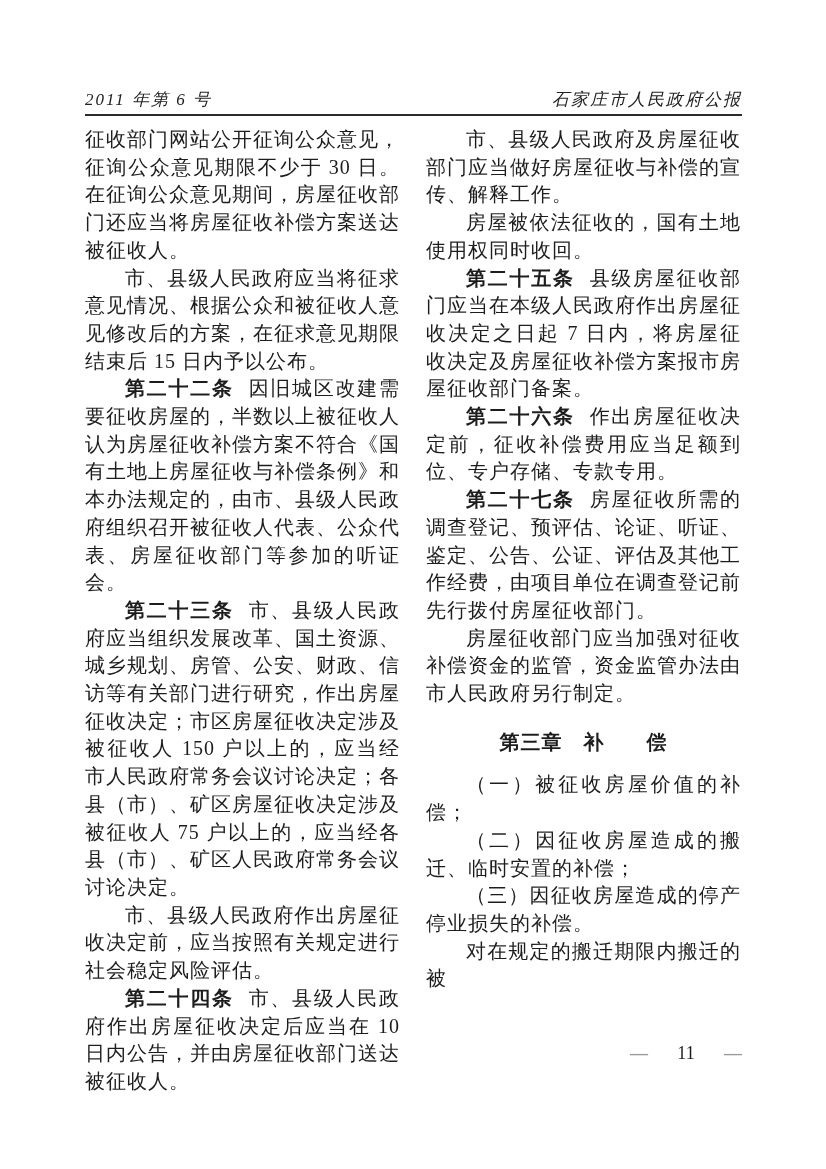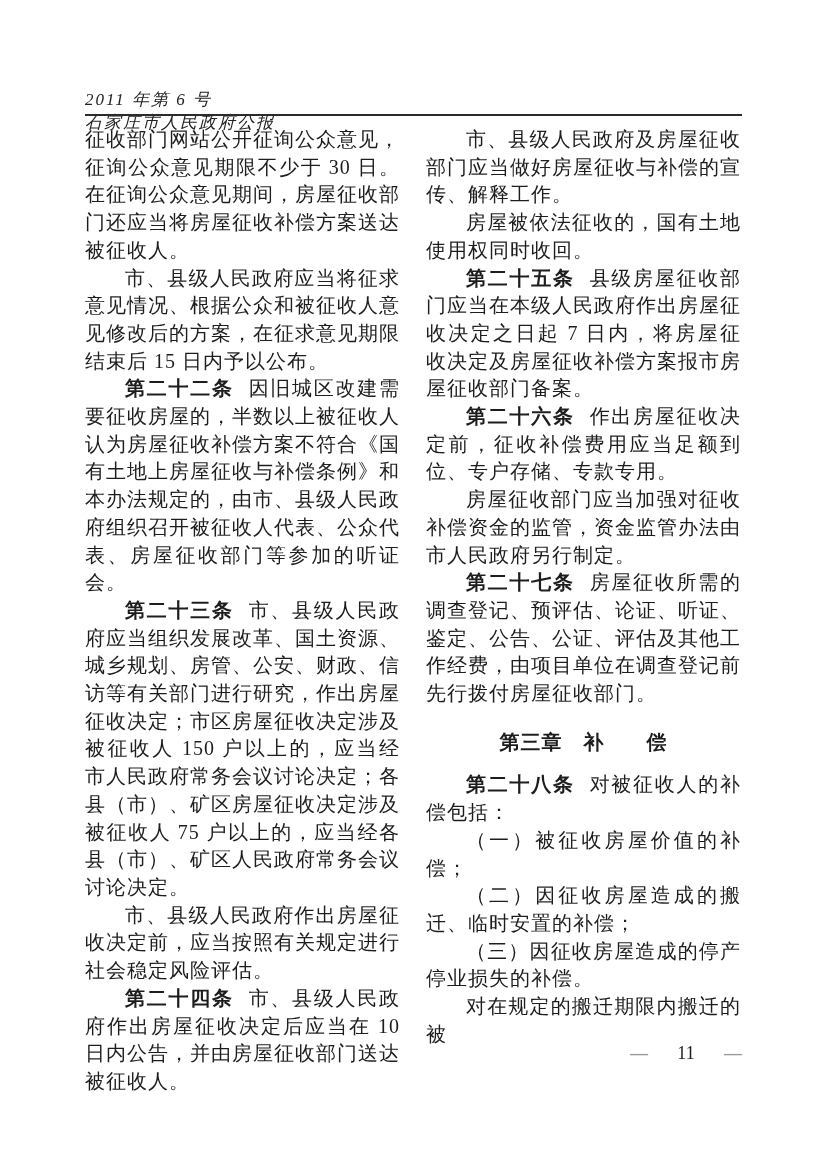--- a/index.html
+++ b/index.html
@@ -17,26 +17,25 @@
     color: #1d1d1d;
     font-family: "Liberation Serif", "DejaVu Serif", serif;
   }
   .header {
     position: absolute;
     left: 85px;
     top: 88px;
     width: 657px;
     display: flex;
     justify-content: space-between;
-    align-items: flex-start;
+    align-items: flex-end;
     font-size: 17px;
     font-style: italic;
     letter-spacing: 2px;
     color: #222;
-    flex-direction: column;
   }
   .rule {
     position: absolute;
     left: 85px;
     top: 114px;
     width: 657px;
     height: 0;
     border-top: 2px solid #2b2b2b;
   }
   .columns {
@@ -109,24 +108,23 @@
         <p class="para indent"><span class="lead">第二十二条</span>因旧城区改建需要征收房屋的，半数以上被征收人认为房屋征收补偿方案不符合《国有土地上房屋征收与补偿条例》和本办法规定的，由市、县级人民政府组织召开被征收人代表、公众代表、房屋征收部门等参加的听证会。</p>
         <p class="para indent"><span class="lead">第二十三条</span>市、县级人民政府应当组织发展改革、国土资源、城乡规划、房管、公安、财政、信访等有关部门进行研究，作出房屋征收决定；市区房屋征收决定涉及被征收人 150 户以上的，应当经市人民政府常务会议讨论决定；各县（市）、矿区房屋征收决定涉及被征收人 75 户以上的，应当经各县（市）、矿区人民政府常务会议讨论决定。</p>
         <p class="para indent">市、县级人民政府作出房屋征收决定前，应当按照有关规定进行社会稳定风险评估。</p>
         <p class="para indent"><span class="lead">第二十四条</span>市、县级人民政府作出房屋征收决定后应当在 10 日内公告，并由房屋征收部门送达被征收人。</p>
       </div>
     <div class="col">
         <p class="para indent">市、县级人民政府及房屋征收部门应当做好房屋征收与补偿的宣传、解释工作。</p>
         <p class="para indent">房屋被依法征收的，国有土地使用权同时收回。</p>
         <p class="para indent"><span class="lead">第二十五条</span>县级房屋征收部门应当在本级人民政府作出房屋征收决定之日起 7 日内，将房屋征收决定及房屋征收补偿方案报市房屋征收部门备案。</p>
         <p class="para indent"><span class="lead">第二十六条</span>作出房屋征收决定前，征收补偿费用应当足额到位、专户存储、专款专用。</p>
+        <p class="para indent"><span class="lead">第二十七条</span>房屋征收所需的调查登记、预评估、论证、听证、鉴定、公告、公证、评估及其他工作经费，由项目单位在调查登记前先行拨付房屋征收部门。</p>
         <p class="para indent">房屋征收部门应当加强对征收补偿资金的监管，资金监管办法由市人民政府另行制定。</p>
-        <p class="para indent"><span class="lead">第二十七条</span>房屋征收所需的调查登记、预评估、论证、听证、鉴定、公告、公证、评估及其他工作经费，由项目单位在调查登记前先行拨付房屋征收部门。</p>
         <div class="chapter">第三章　补　　偿</div>
-        <p class="para indent"><span class="lead">第二十八条</span>对被征收人的补偿包括：</p>
         <p class="para indent">（一）被征收房屋价值的补偿；</p>
         <p class="para indent">（二）因征收房屋造成的搬迁、临时安置的补偿；</p>
         <p class="para indent">（三）因征收房屋造成的停产停业损失的补偿。</p>
         <p class="para indent">对在规定的搬迁期限内搬迁的被</p>
       </div>
   </div>
 
   <div class="footer">
     <span class="dash">—</span>
     <span class="pagenum">11</span>

